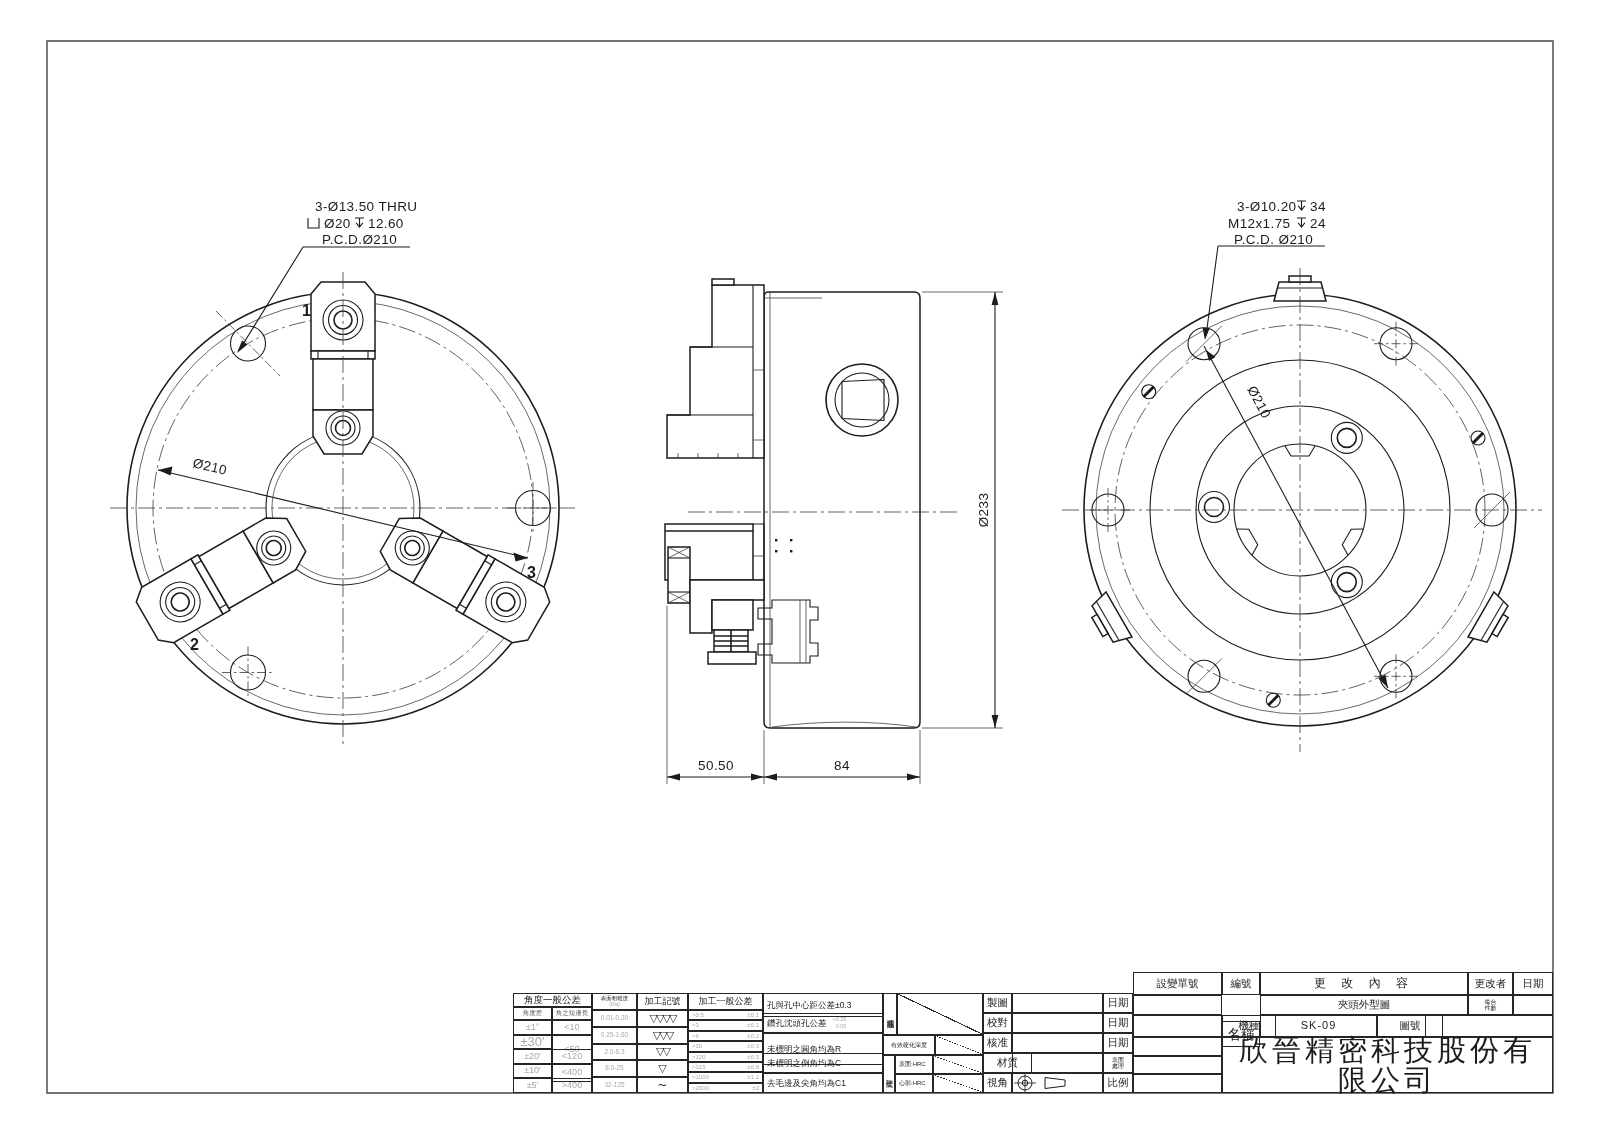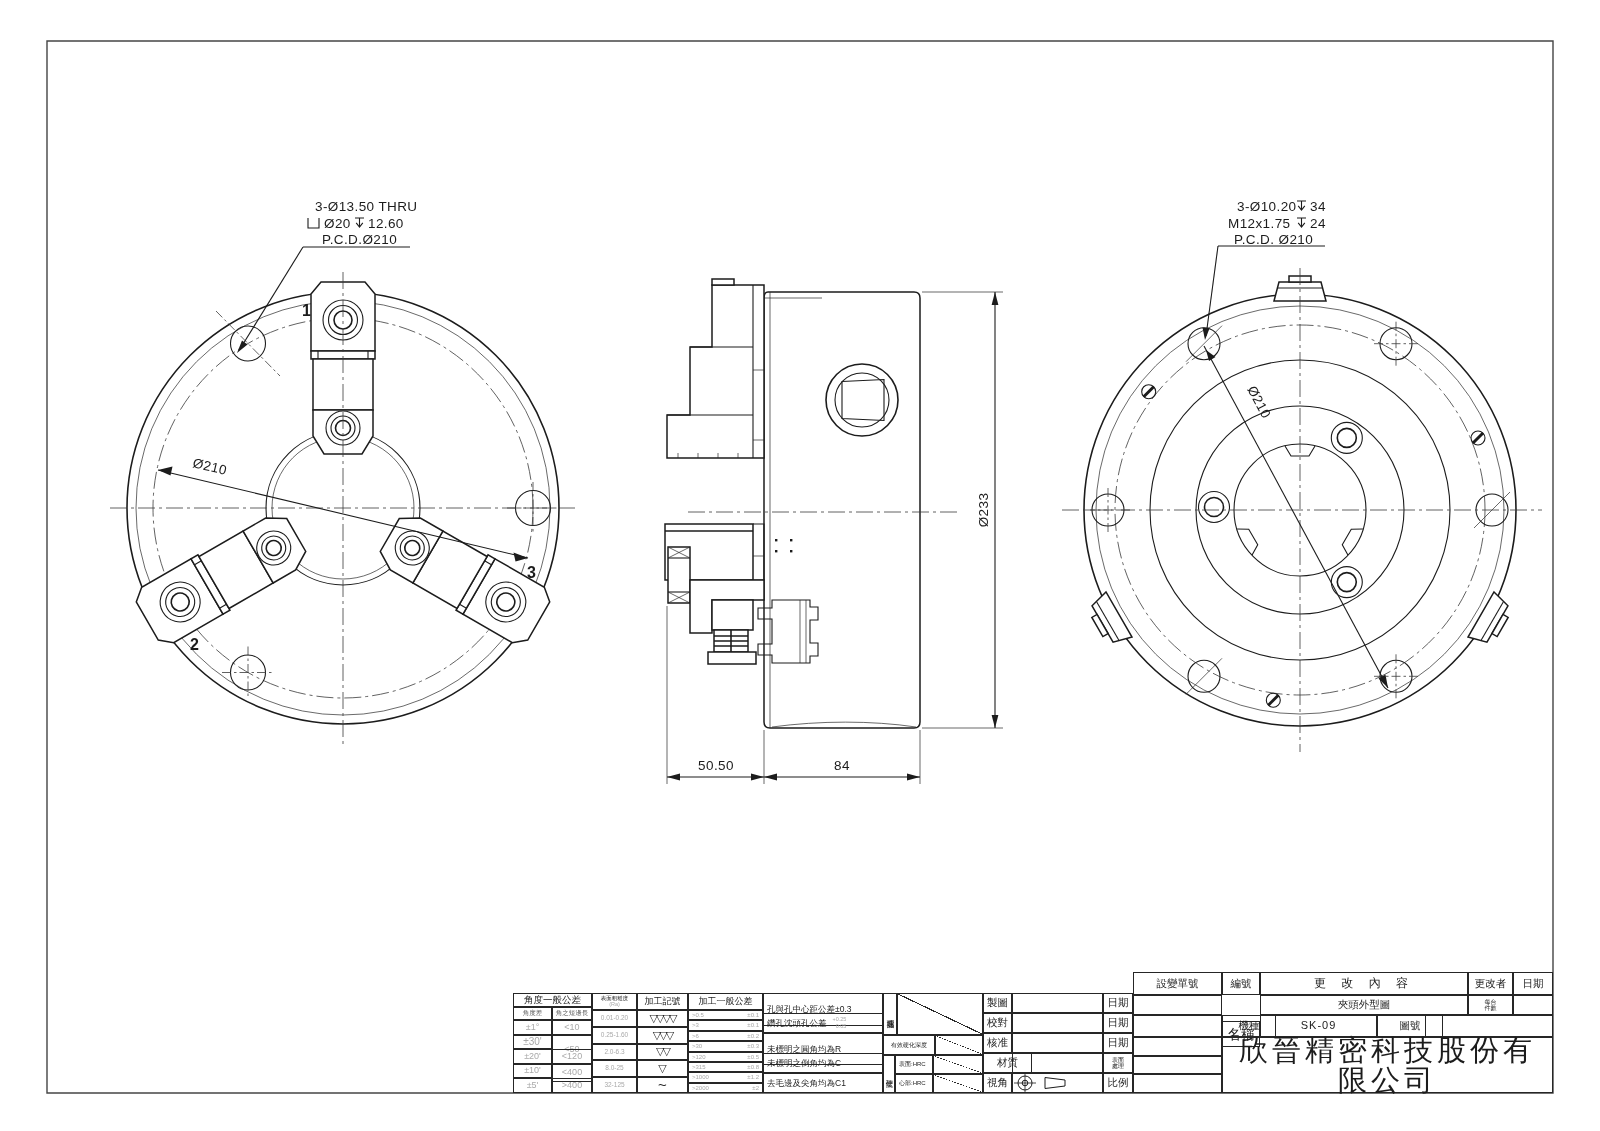--- a/index.html
+++ b/index.html
@@ -272,21 +272,21 @@
   </g>
 </svg>
 
 <div>
   <div class="c" style="left:513px;top:993px;width:79px;height:14px;font-size:9.5px">角度一般公差</div>
   <div class="c" style="left:513px;top:1007px;width:39px;height:13px;font-size:6.5px;color:#555">角度差</div>
   <div class="c" style="left:552px;top:1007px;width:40px;height:13px;font-size:6.5px;color:#555">角之短邊長</div>
 
   <div class="c gray" style="left:513px;top:1020px;width:39px;height:15px;font-size:9px">±1°</div>
   <div class="c gray" style="left:552px;top:1020px;width:40px;height:15px;font-size:9px">&lt;10</div>
-  <div class="c gray" style="left:513px;top:1035px;width:39px;height:14px;font-size:10px">±30'</div>
+  <div class="c gray" style="left:513px;top:1035px;width:39px;height:14px;font-size:13px">±30'</div>
   <div class="c gray" style="left:552px;top:1035px;width:40px;height:29px;font-size:9px">&lt;50</div>
   <div class="c gray" style="left:513px;top:1049px;width:39px;height:15px;font-size:9px">±20'</div>
   <div class="c gray" style="left:552px;top:1049px;width:40px;height:15px;font-size:9px">&lt;120</div>
   <div class="c gray" style="left:513px;top:1064px;width:39px;height:14px;font-size:9px">±10'</div>
   <div class="c gray" style="left:552px;top:1064px;width:40px;height:18px;font-size:9px">&lt;400</div>
   <div class="c gray" style="left:513px;top:1078px;width:39px;height:15px;font-size:9px">±5'</div>
   <div class="c gray" style="left:552px;top:1078px;width:40px;height:15px;font-size:9px">&gt;400</div>
 
   <div class="c col" style="left:592px;top:993px;width:45px;height:17px">
     <span style="font-size:5.5px">表面粗糙度</span>
@@ -348,21 +348,21 @@
           <span>±1.2</span>
         </div>
       </div>
   <div class="c" style="left:688px;top:1083px;width:75px;height:10px">
         <div class="sp gray" style="font-size:6px">
           <span>&gt;2000</span>
           <span>±2</span>
         </div>
       </div>
 
-  <div class="c left" style="left:763px;top:993px;width:120px;height:33px;font-size:8.5px">孔與孔中心距公差±0.3</div>
+  <div class="c left" style="left:763px;top:993px;width:120px;height:24px;font-size:8.5px">孔與孔中心距公差±0.3</div>
   <div class="c left" style="left:763px;top:1013px;width:120px;height:20px;font-size:8.5px">
     <span>鑽孔沈頭孔公差</span>
     <span class="gray col" style="display:flex;margin-left:6px;font-size:5.5px;line-height:1.2;align-items:flex-end">
       <span>+0.25</span>
           <span>0.05</span>
     </span>
   </div>
   <div class="c left" style="left:763px;top:1033px;width:120px;height:32px;font-size:8.5px">未標明之圓角均為R</div>
   <div class="c left" style="left:763px;top:1053px;width:120px;height:20px;font-size:8.5px">未標明之倒角均為C</div>
   <div class="c left" style="left:763px;top:1073px;width:120px;height:20px;font-size:8.5px">去毛邊及尖角均為C1</div>

